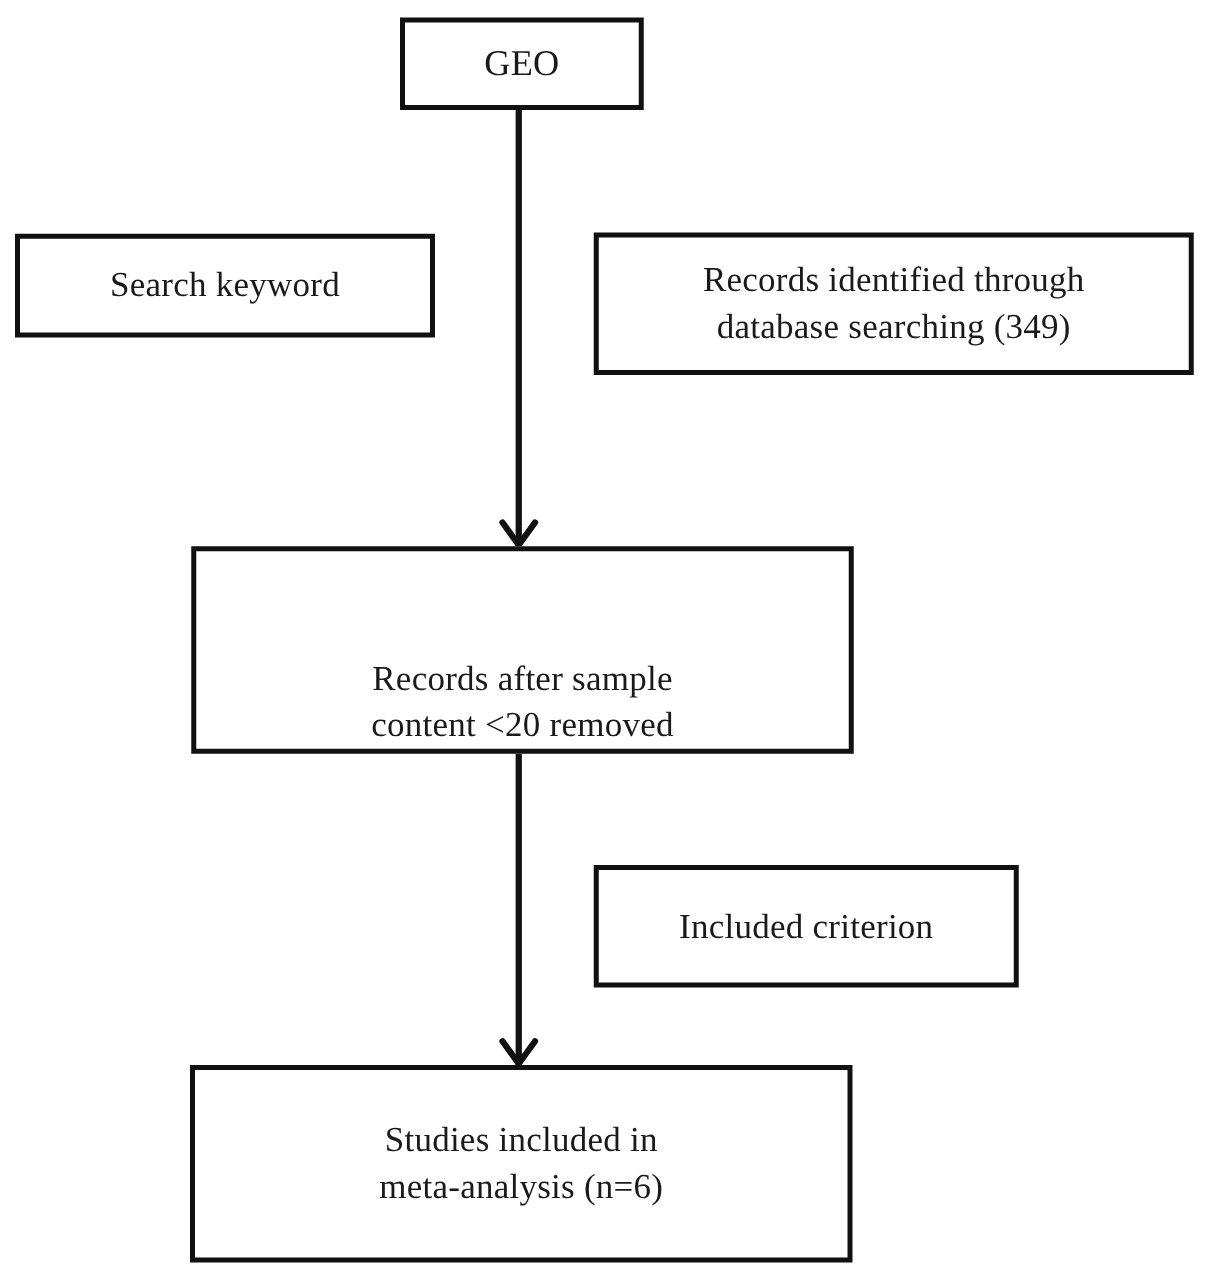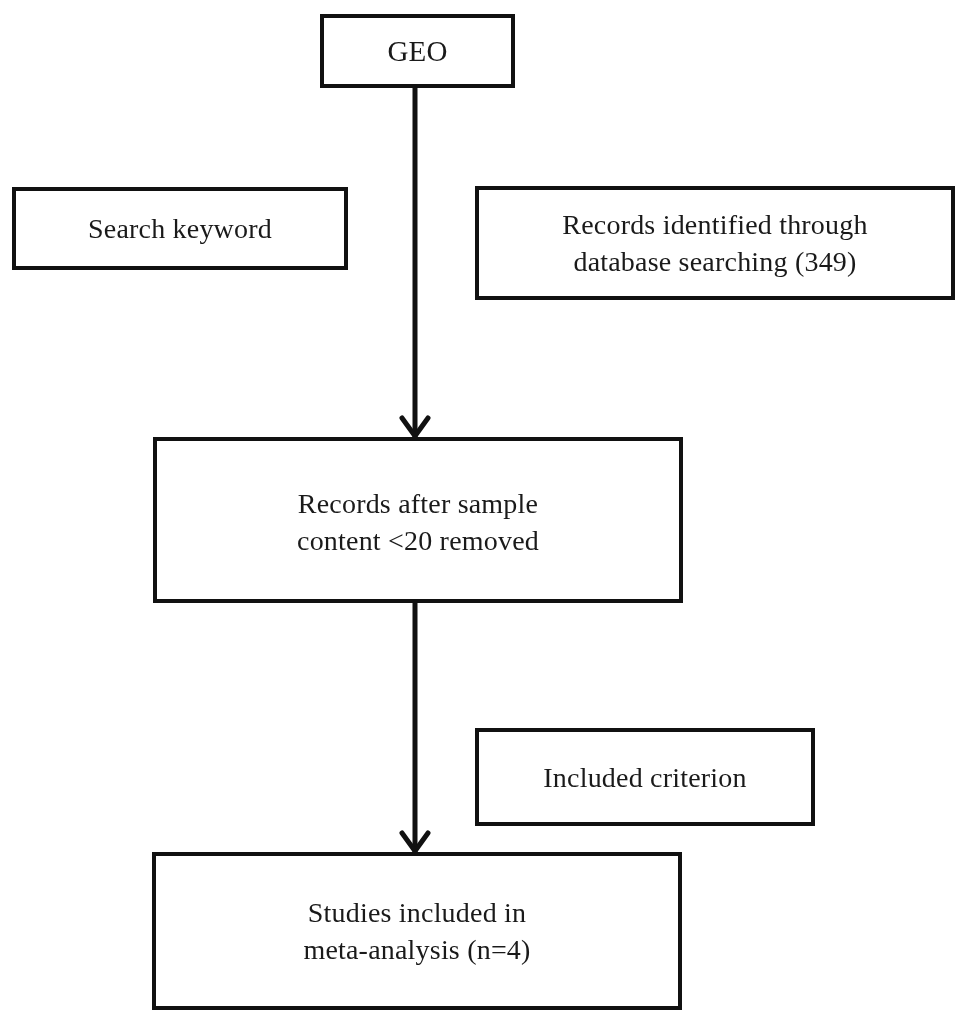--- a/index.html
+++ b/index.html
@@ -39,23 +39,23 @@
     color: #1a1a1a;
     white-space: pre-line;
     padding: 0 8px;
     box-sizing: border-box;
   }
   
   #box-geo        { left: 320px; top: 14px;  width: 195px; height: 74px;  }
   #box-geo .box-text { font-size: 29px; }
   #box-search-keyword { left: 12px;  top: 187px; width: 336px; height: 83px; }
   #box-records-identified { left: 475px; top: 186px; width: 480px; height: 114px; }
-  #box-records-after  { left: 153px; top: 437px; width: 530px; height: 166px; align-items: flex-start; }
+  #box-records-after  { left: 153px; top: 437px; width: 530px; height: 166px; align-items: flex-end; }
   #box-records-after .box-text { margin-top: 44px; }
-  #box-included-criterion { left: 475px; top: 692px; width: 340px; height: 98px; margin-top: 36px; }
+  #box-included-criterion { left: 475px; top: 692px; width: 340px; height: 98px; }
   #box-studies-included { left: 152px; top: 852px; width: 530px; height: 158px; align-items: flex-start; }
   #box-studies-included .box-text { margin-top: 38px; }
 
   
   .connector {
     position: absolute;
     left: 0;
     top: 0;
     width: 969px;
     height: 1025px;
@@ -102,16 +102,16 @@
     <span class="box-text">Records after sample
 content &lt;20 removed</span>
   </div>
 
   <div class="flow-box" id="box-included-criterion">
     <span class="box-text">Included criterion</span>
   </div>
 
   <div class="flow-box" id="box-studies-included">
     <span class="box-text">Studies included in
-meta-analysis (n=4)</span>
+meta-analysis (n=6)</span>
   </div>
 
 </div>
 
 </body></html>

